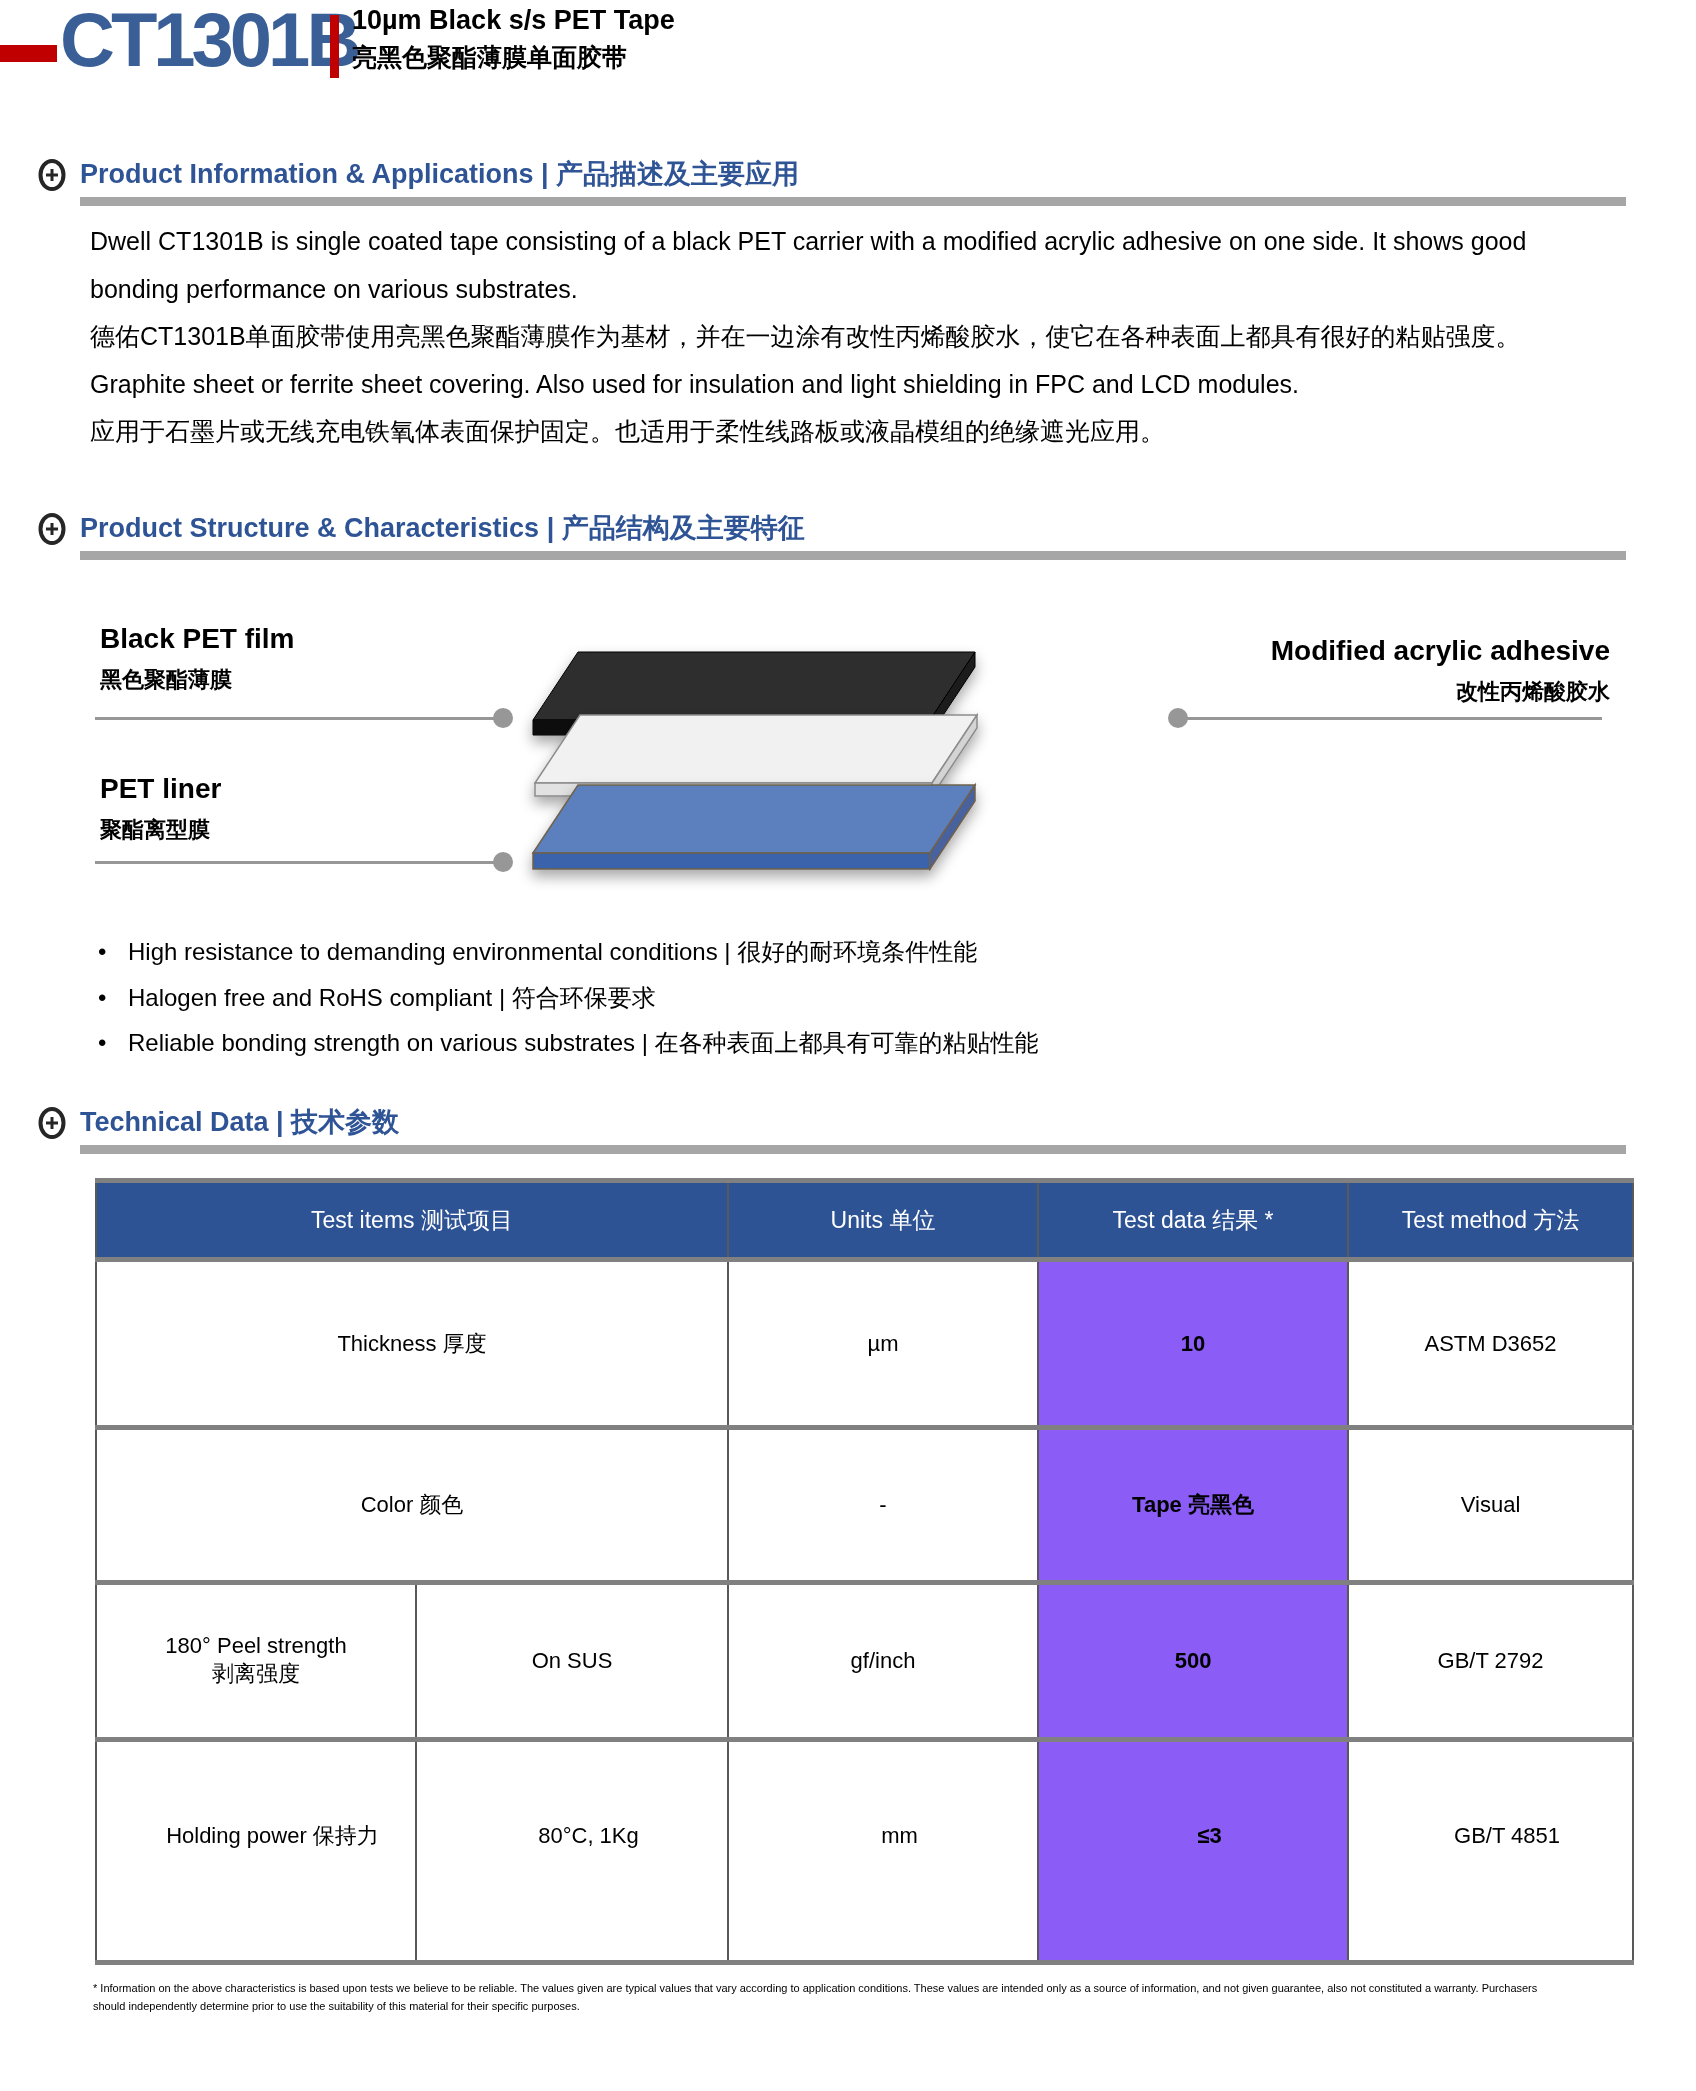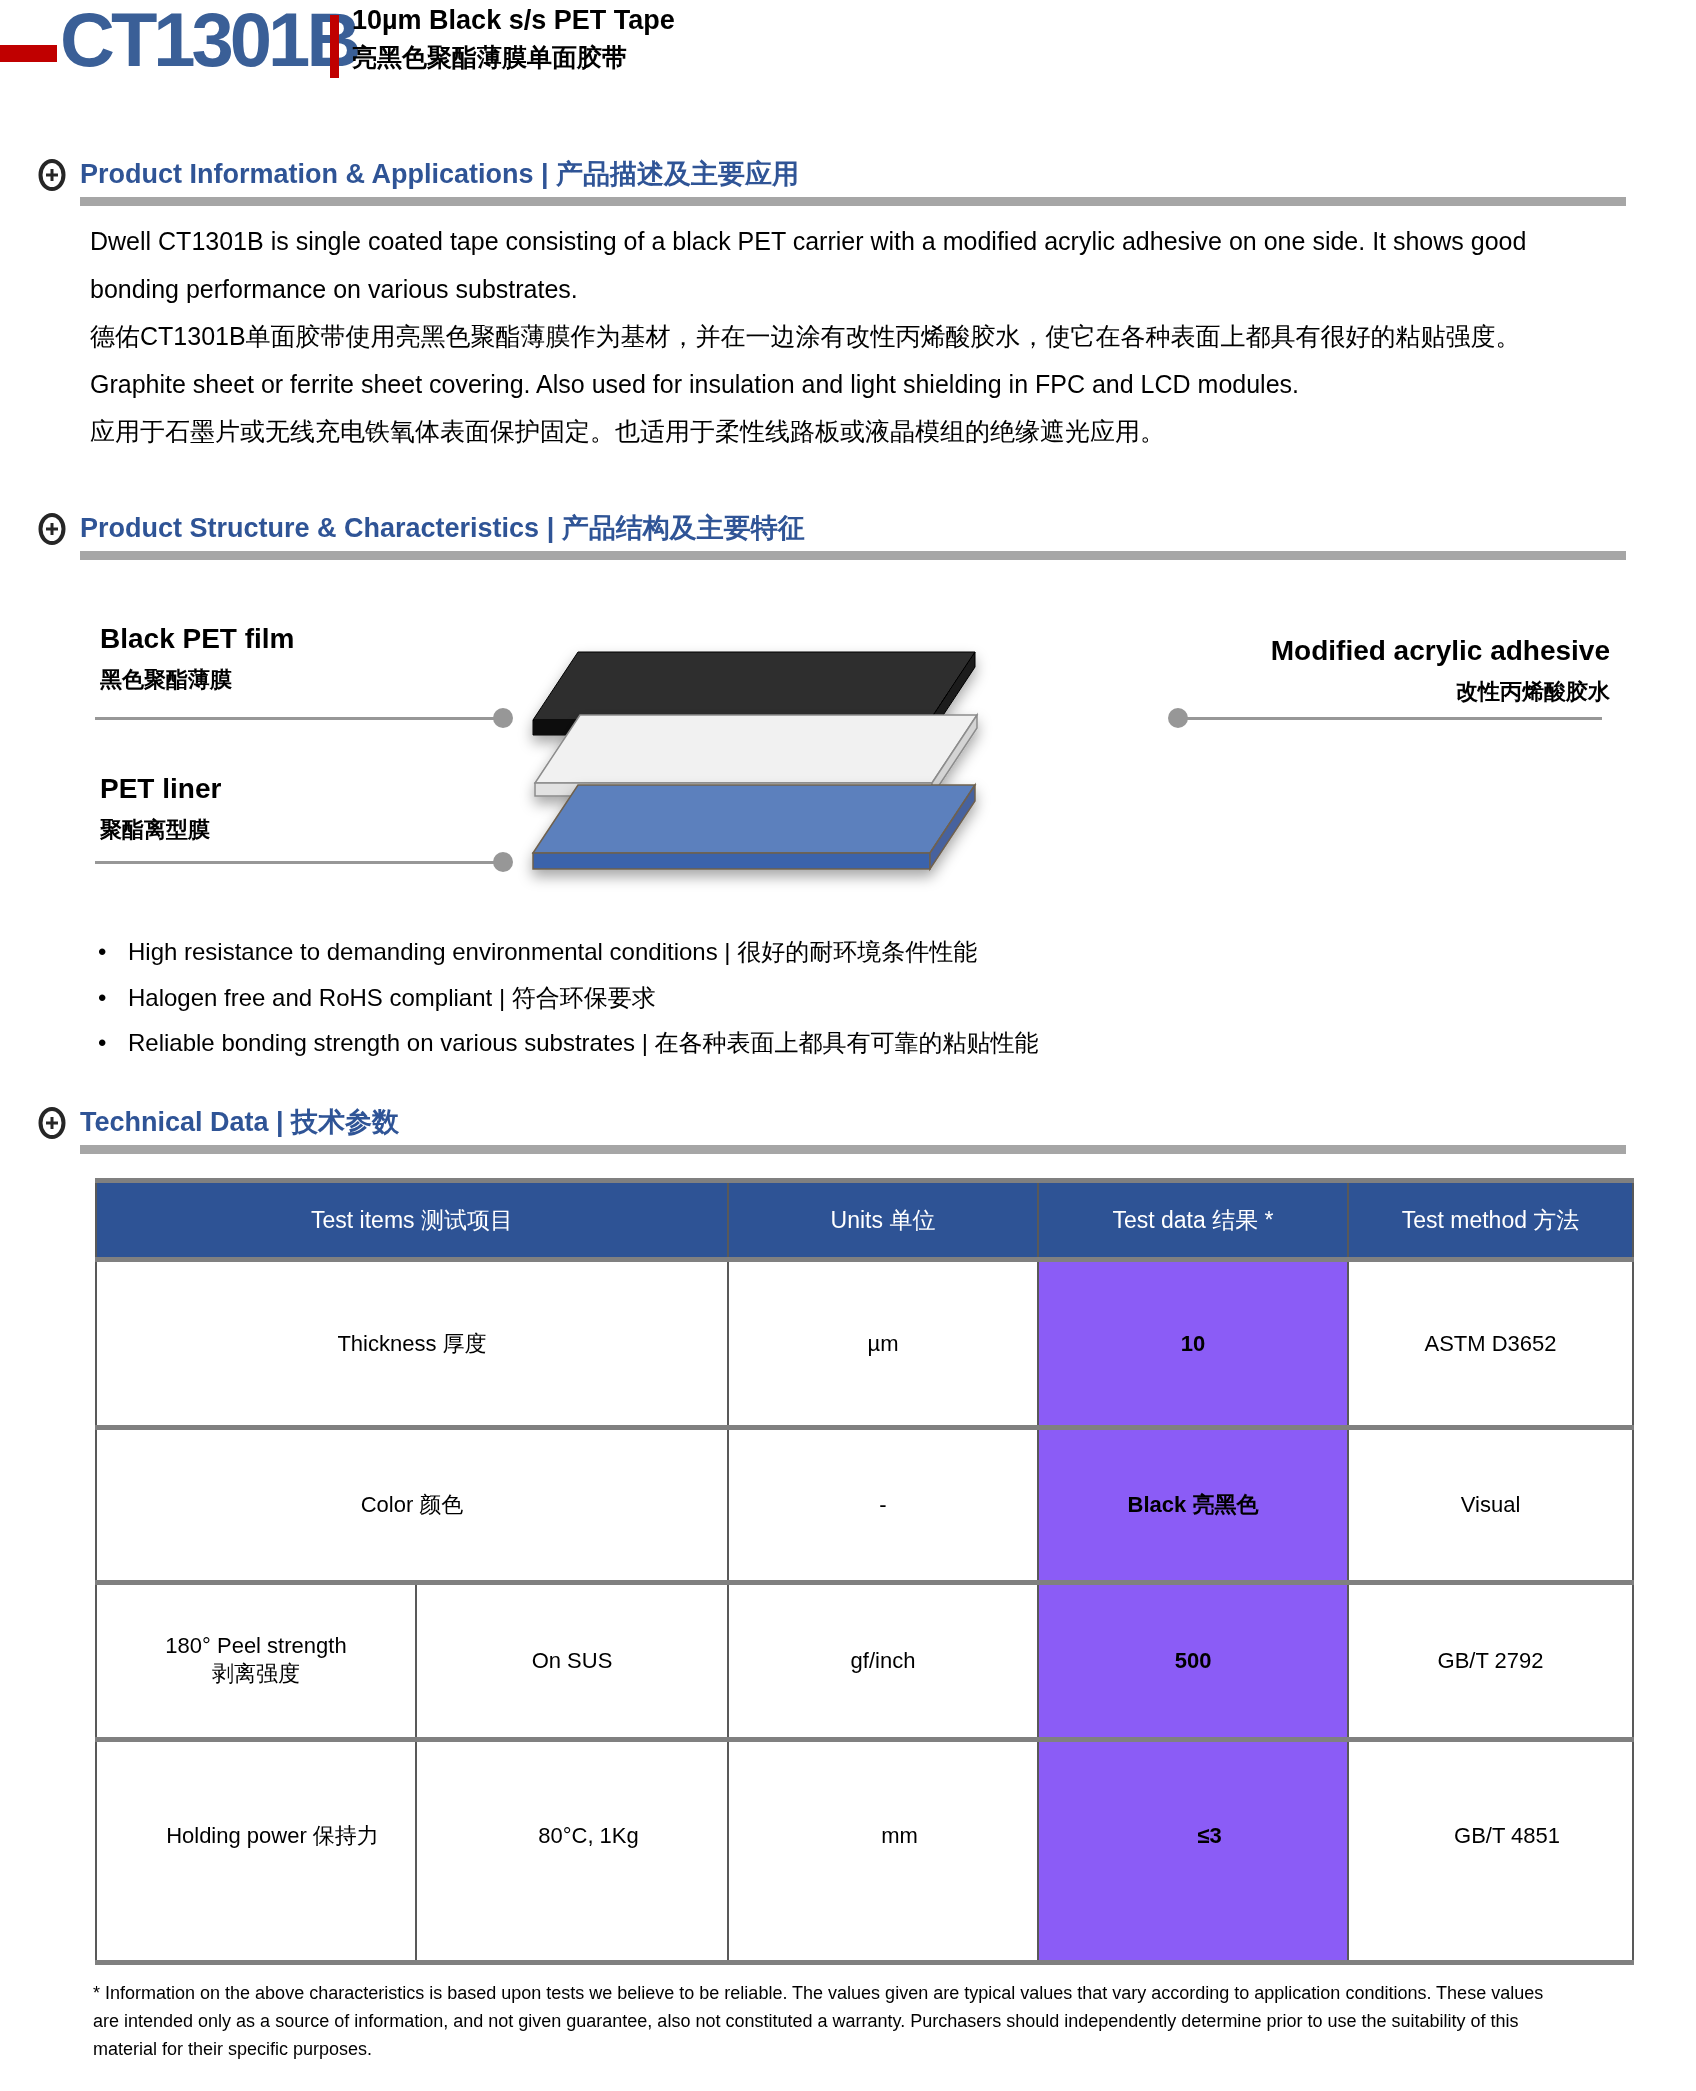--- a/index.html
+++ b/index.html
@@ -60,21 +60,21 @@
   }
   .tech-table thead th {background:#2E5395; color:#ffffff; font-weight:normal; height:74px; font-size:23px;}
   .r1 td {height:163px;}
   .r2 td {height:150px;}
   .r3 td {height:152px;}
   .r4 td {height:188px; padding-bottom:30px;padding-left:39px;}
   .data-cell {background:#8b5cf6; font-weight:bold;}
   .pre {white-space:pre-line;}
 
   
-  .footnote {margin:15px 150px 0 93px; font-size:18px; line-height:1.55;}
+  .footnote {margin:15px 150px 0 93px; font-size:11px; line-height:1.55;}
 
   .mt-sec2 {margin-top:56px;}
   .mt-sec3 {margin-top:46px;}
   .mt-sec1 {margin-top:58px;}
 </style>
 </head>
 <body>
 
 <div class="page">
 
@@ -201,21 +201,21 @@
     <tbody>
       <tr class="r1">
         <td colspan="2">Thickness 厚度</td>
         <td>µm</td>
         <td class="data-cell">10</td>
         <td>ASTM D3652</td>
       </tr>
       <tr class="r2">
         <td colspan="2">Color 颜色</td>
         <td>-</td>
-        <td class="data-cell">Black 亮黑色</td>
+        <td class="data-cell">Tape 亮黑色</td>
         <td>Visual</td>
       </tr>
       <tr class="r3">
         <td class="pre">180° Peel strength
 剥离强度</td>
         <td>On SUS</td>
         <td>gf/inch</td>
         <td class="data-cell">500</td>
         <td>GB/T 2792</td>
       </tr>

